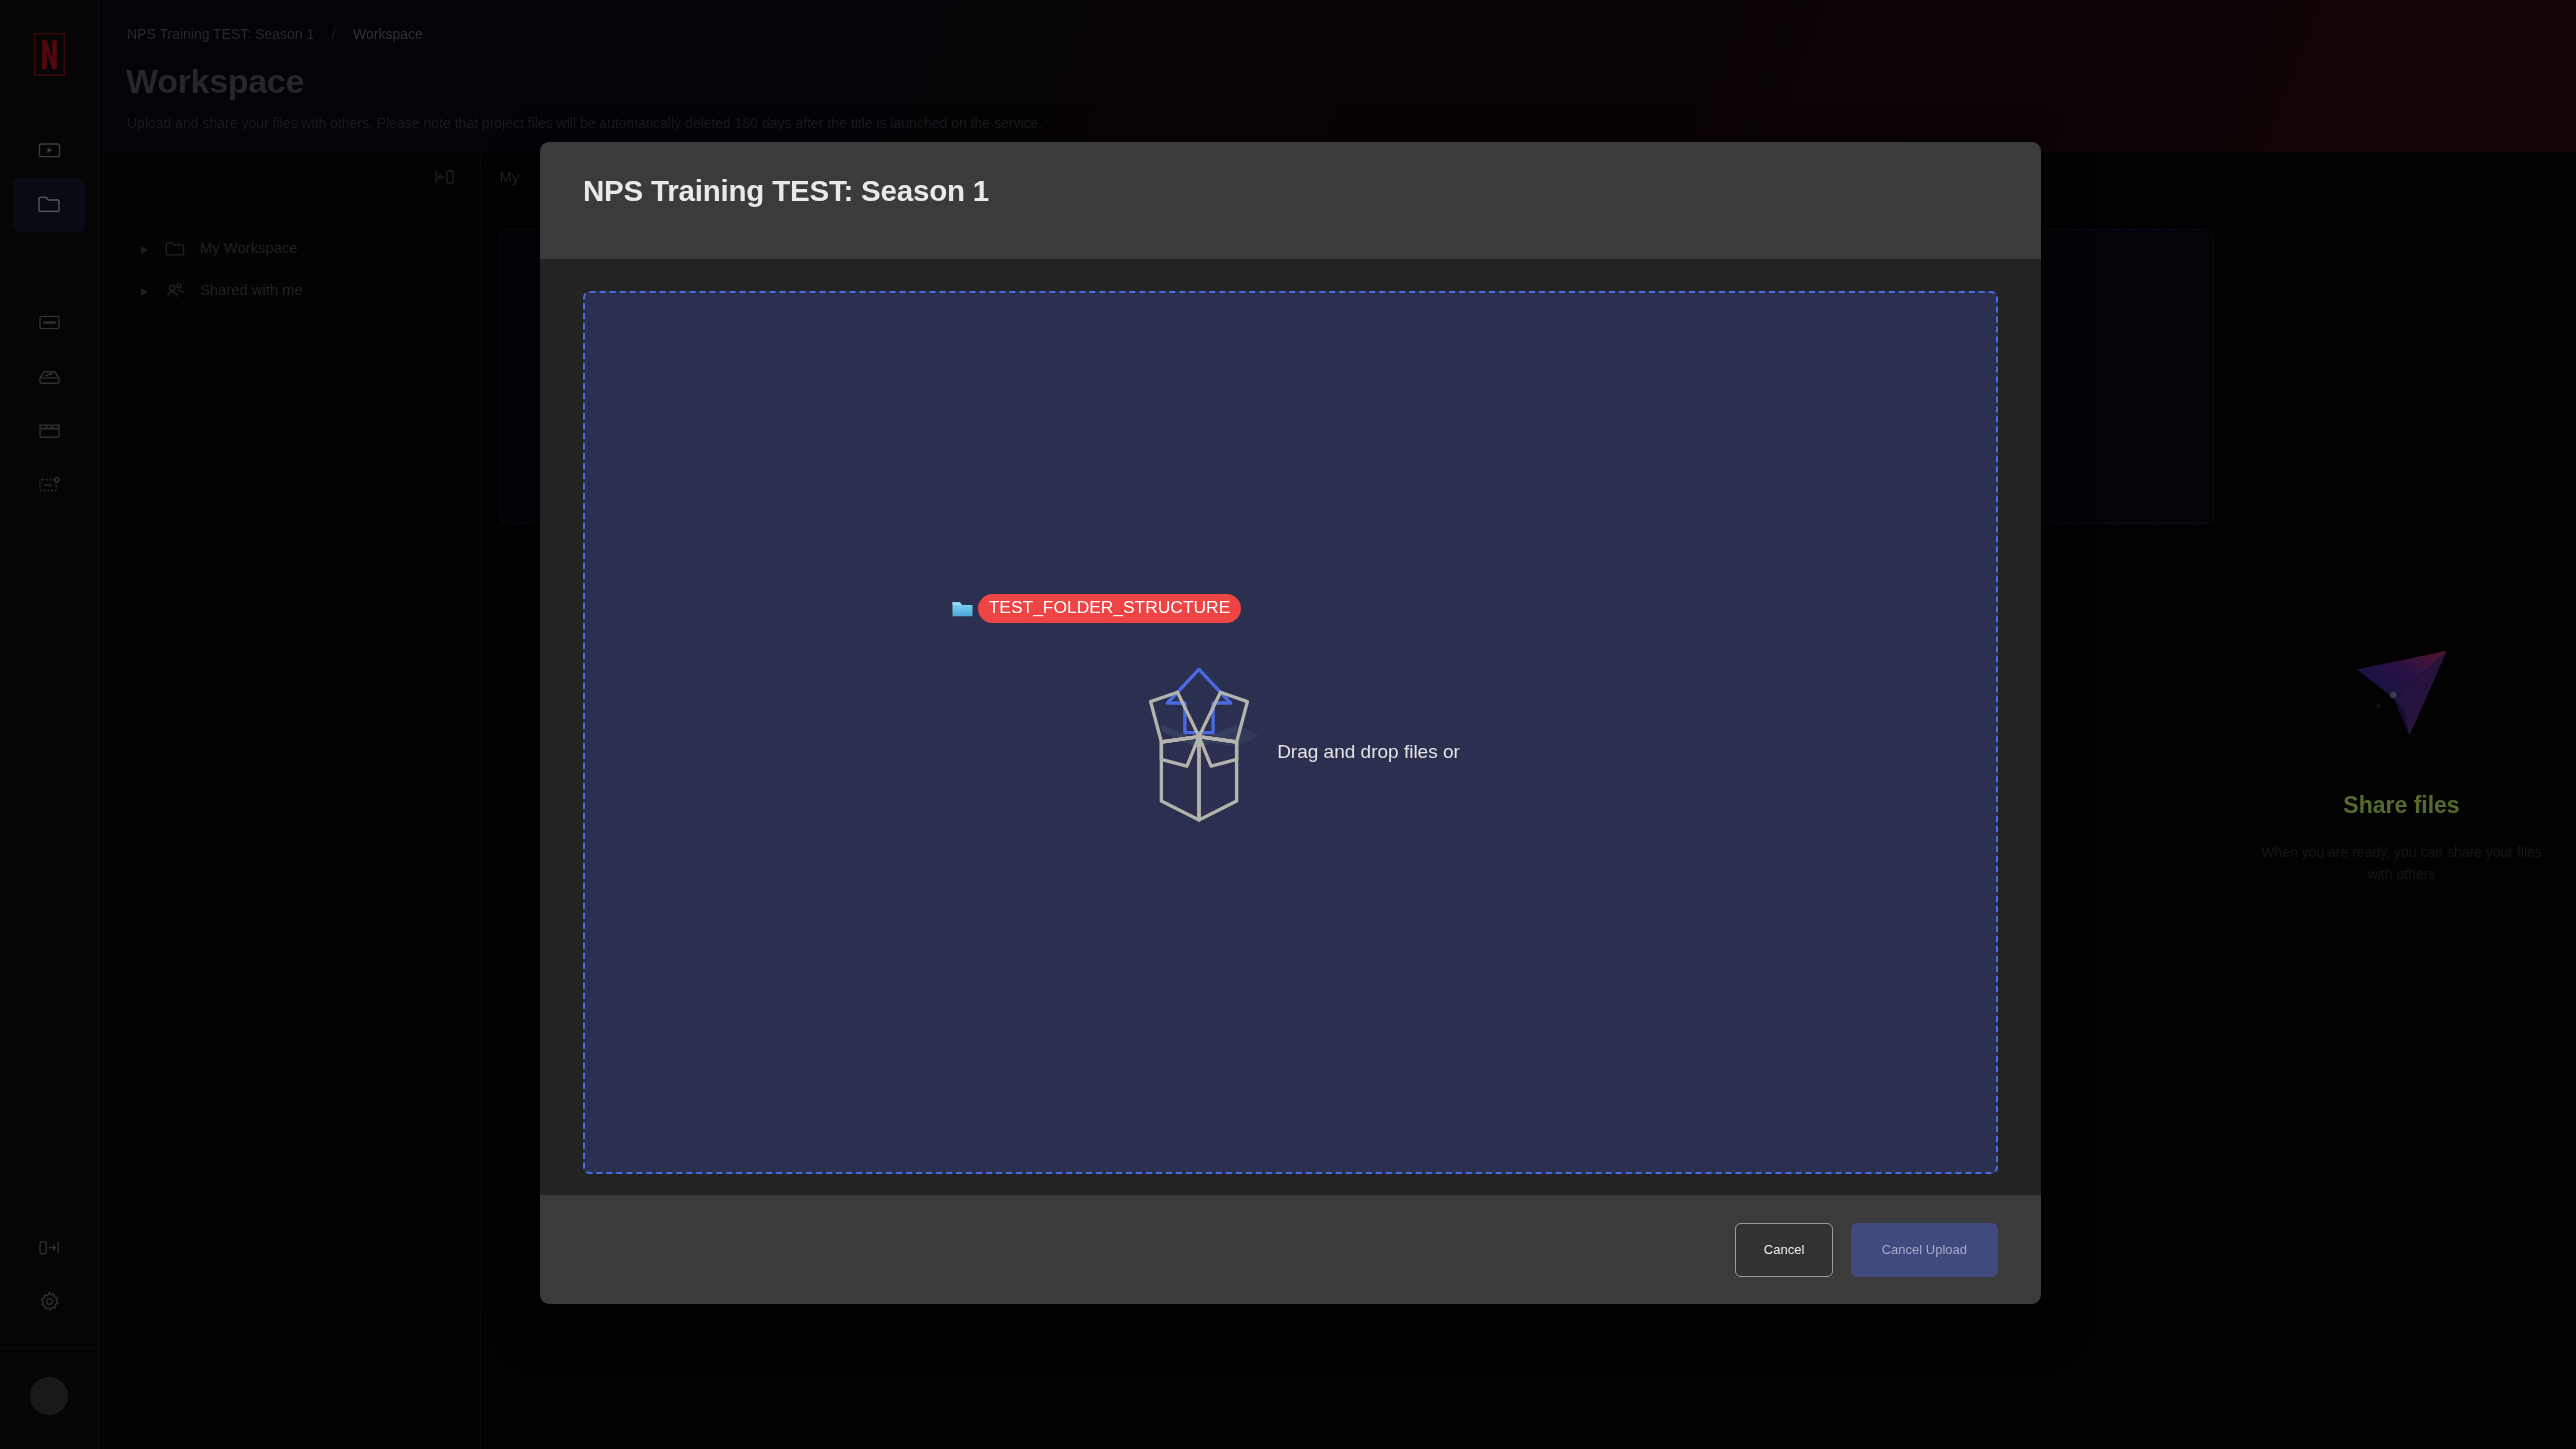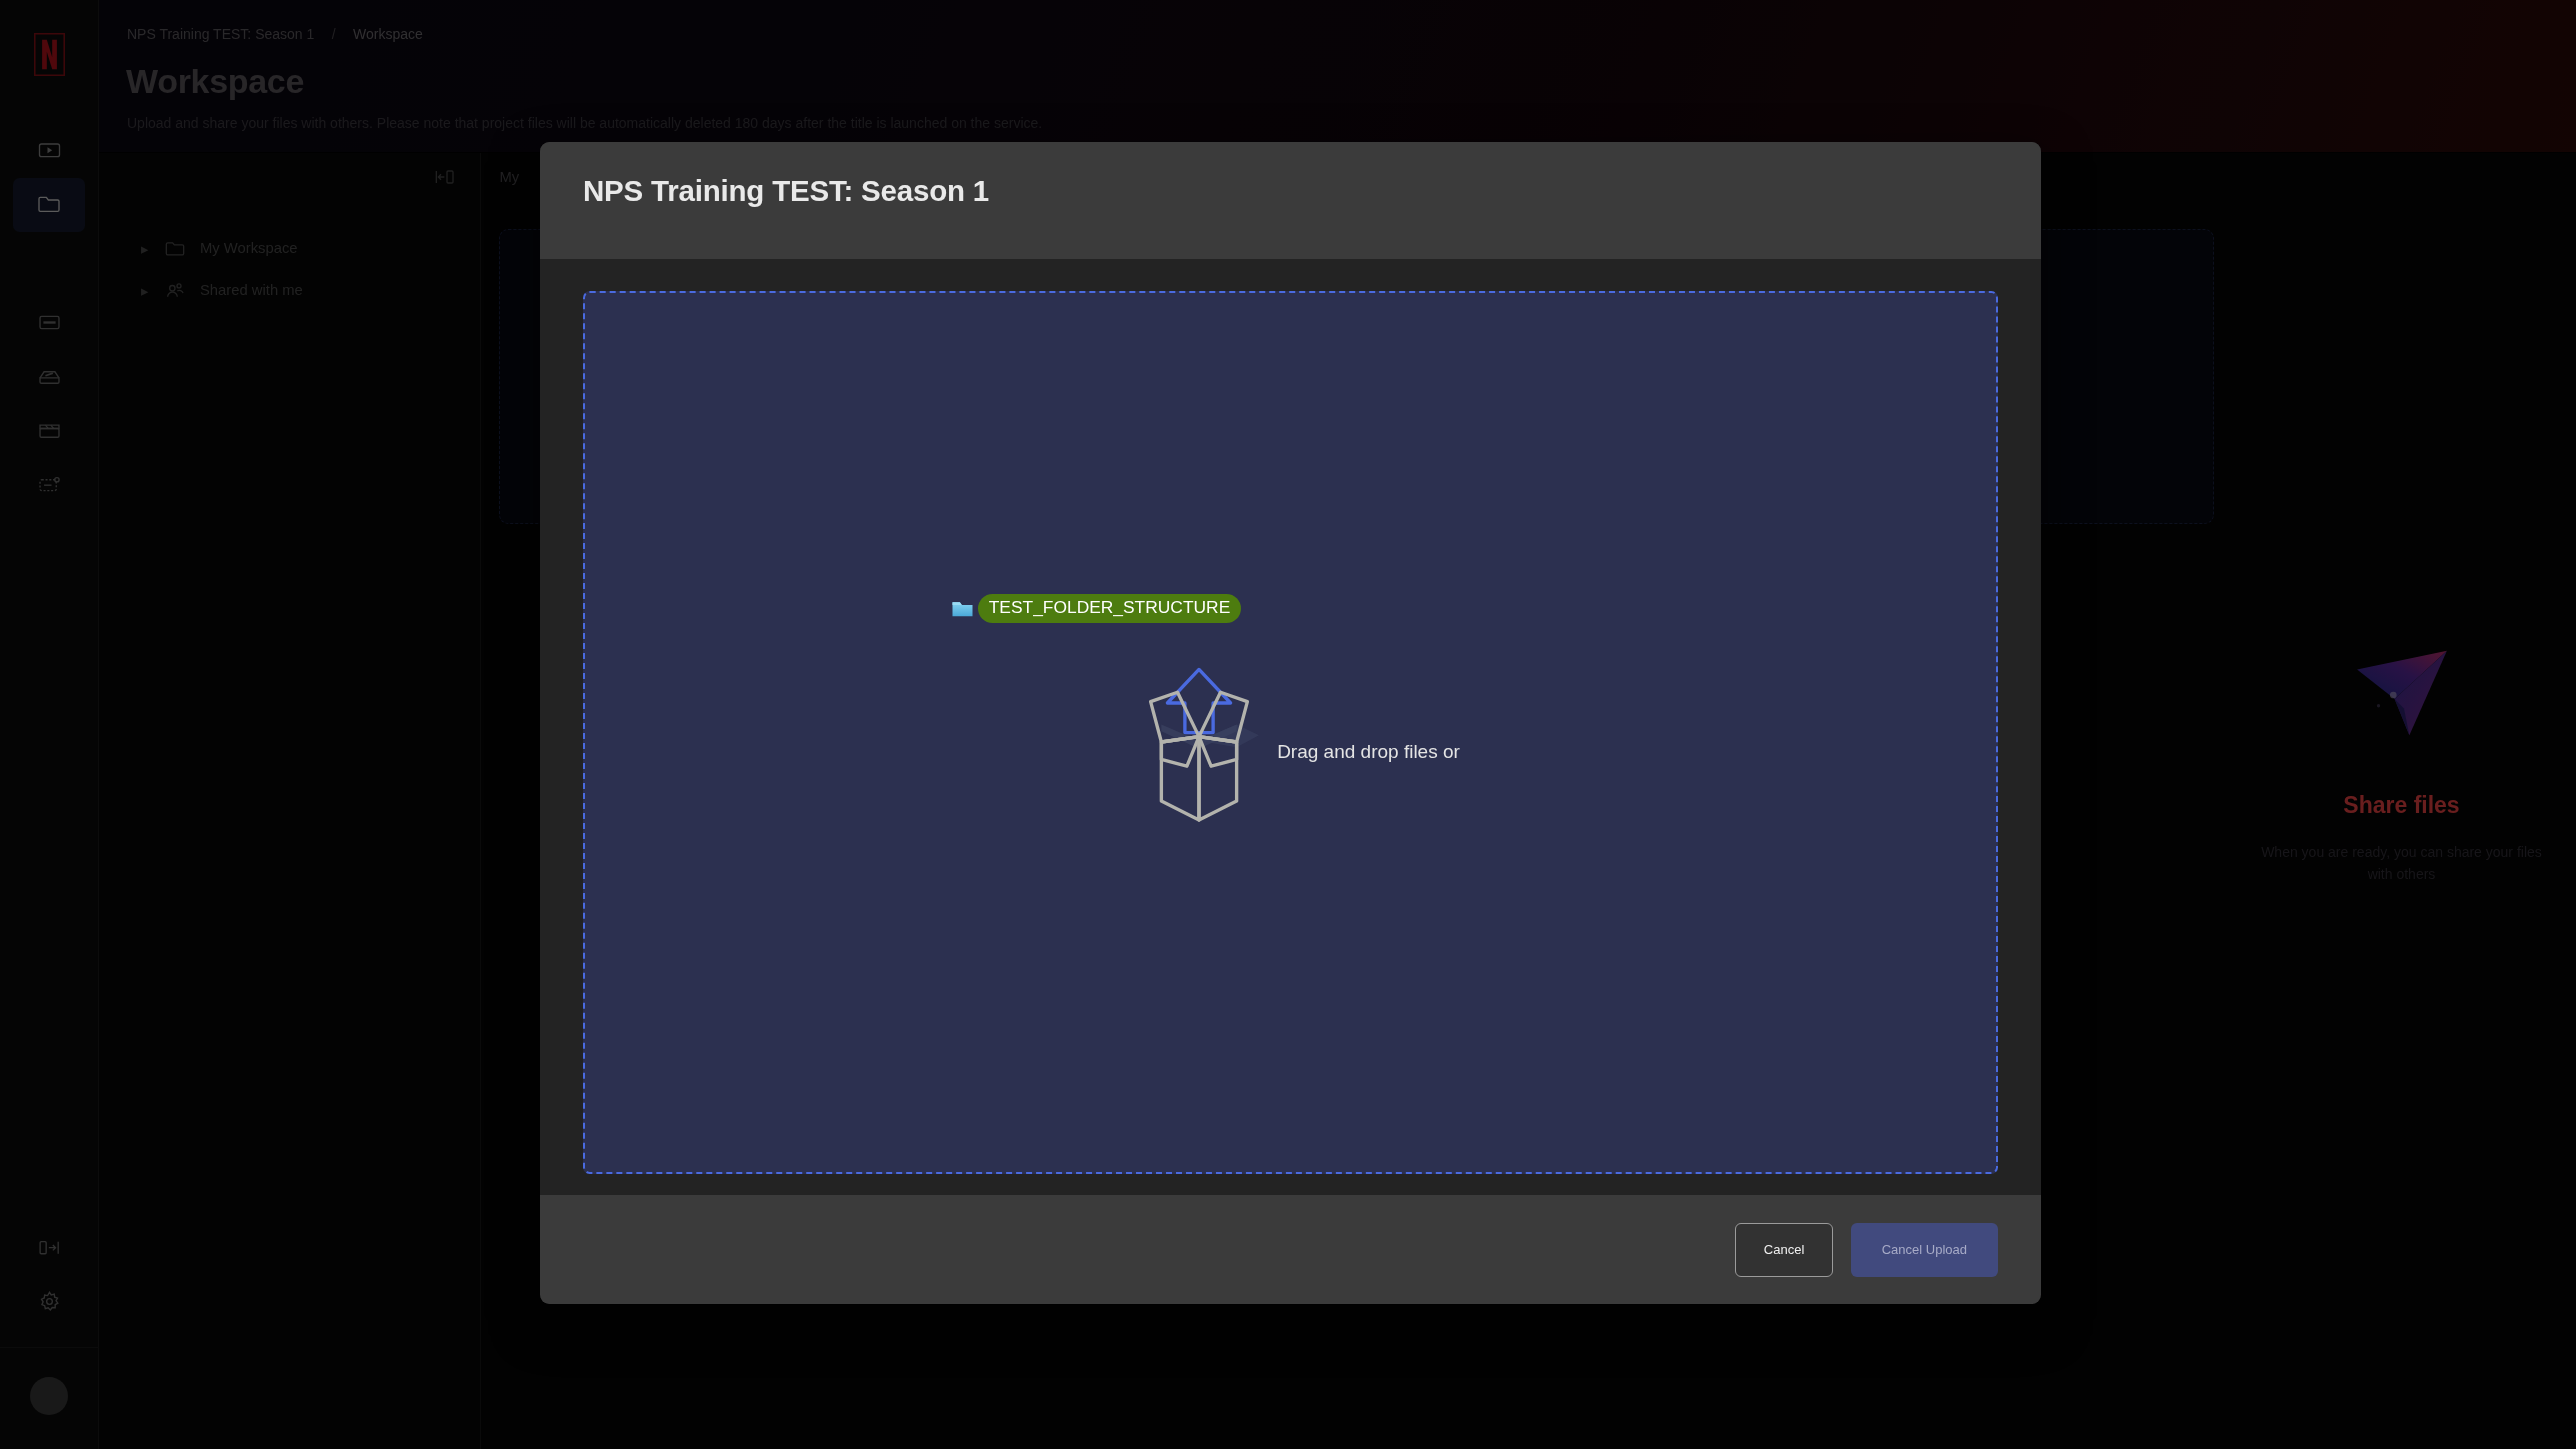--- a/index.html
+++ b/index.html
@@ -89,21 +89,21 @@
     border:1.3px dashed #1d2546; border-radius:9.4px; background:#080a14;
   }
 
   
   .share-panel {
     position:absolute; right:0; top:0; width:349px; bottom:0;
     background:#050505; display:flex; flex-direction:column;
     align-items:center; justify-content:center; padding-bottom:81px;
   }
   .share-plane { width:114px; height:114px; margin-bottom:42px; }
-  .share-title { font-size:23px; font-weight:700; color:#ef4444; margin-bottom:23px; }
+  .share-title { font-size:23px; font-weight:700; color:#bef264; margin-bottom:23px; }
   .share-desc { font-size:14px; color:#343139; text-align:center; line-height:1.55; width:295px; }
 
   
   .scrim { position:absolute; inset:0; background:rgba(0,0,0,0.56); z-index:10; }
   .modal {
     position:absolute; left:540px; top:142px; width:1501px; height:1162px;
     background:#232323; border-radius:9.4px; z-index:11;
     box-shadow:0 17.4px 47px rgba(0,0,0,0.66);
     display:flex; flex-direction:column; overflow:hidden;
   }
@@ -124,21 +124,21 @@
   .dz-box { width:156px; height:168px; margin-bottom:17.4px; }
   .dz-text { font-size:19px; color:#e4e4e4; font-weight:400; }
 
   
   .drag-chip {
     position:absolute; left:366px; top:301px;
     display:flex; align-items:center; gap:4px; pointer-events:none;
   }
   .chip-folder { width:23px; height:20px; flex:0 0 auto; }
   .chip-label {
-    background:#4d7c0f; color:#ffffff; font-size:17.4px;
+    background:#ef4444; color:#ffffff; font-size:17.4px;
     padding:3.4px 10.7px 4.7px 10.7px; border-radius:14.8px; white-space:nowrap;
   }
 
   .modal-foot {
     height:109px; background:#3b3b3b; flex:0 0 auto;
     display:flex; align-items:center; justify-content:flex-end;
     gap:17.4px; padding-right:43px;
   }
   .btn {
     font-family:"Liberation Sans", sans-serif;

